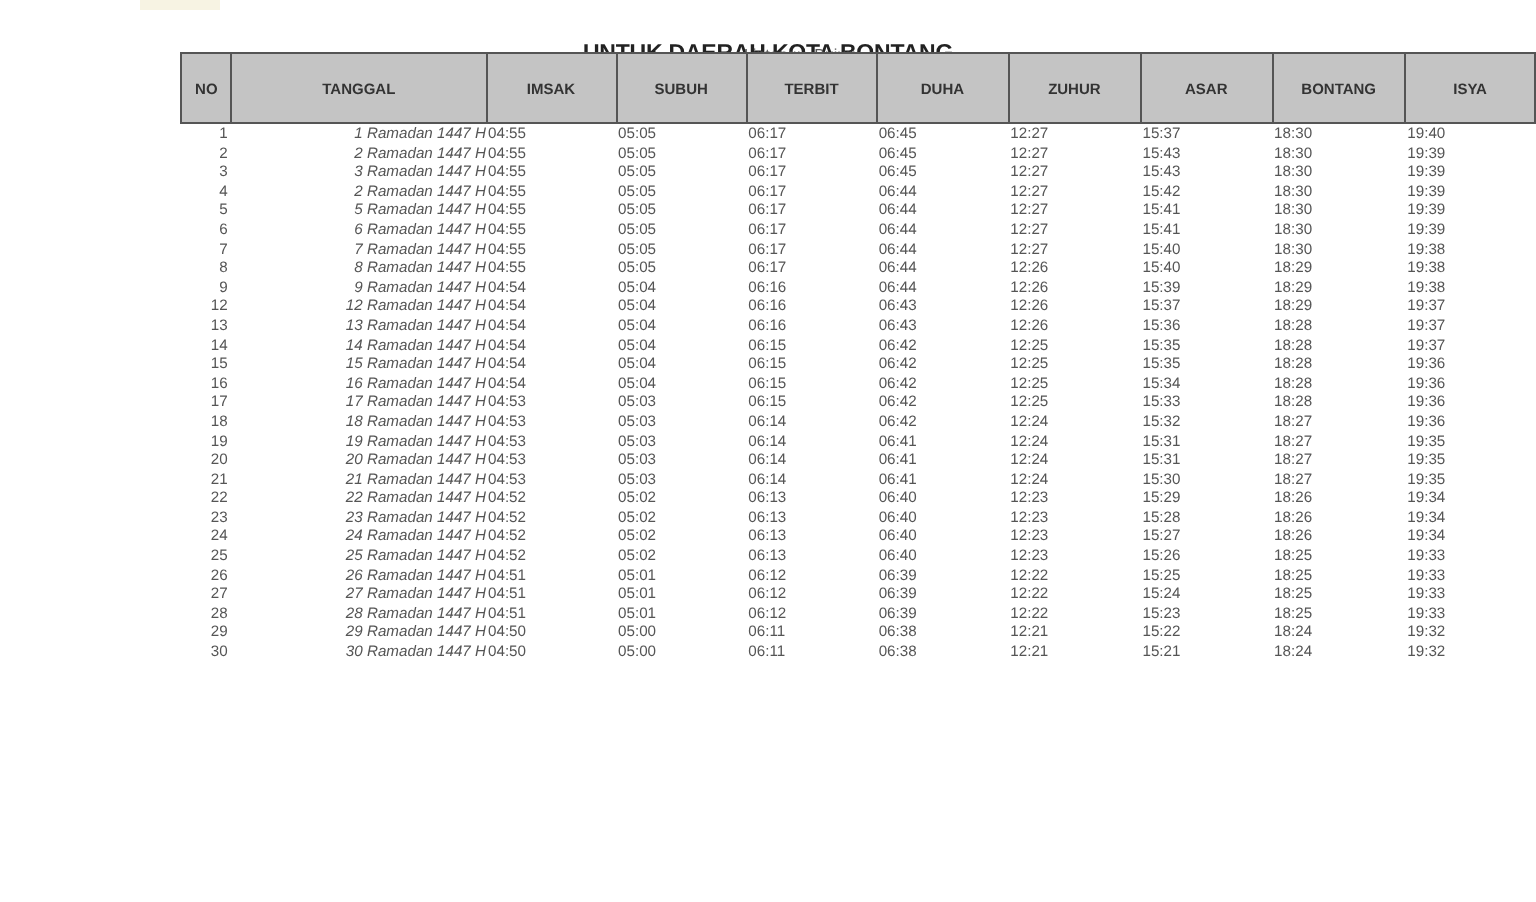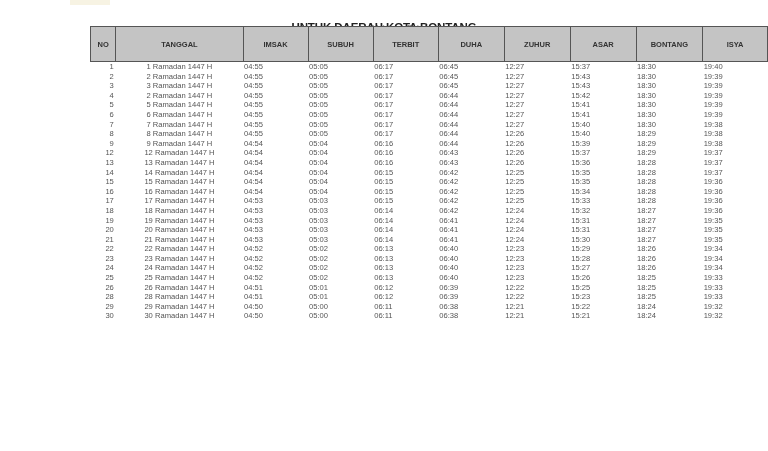--- a/index.html
+++ b/index.html
@@ -10,21 +10,21 @@
            font-weight:bold; font-size:11.5px; color:#222; letter-spacing:-0.1px; }
   .subtitle { position:absolute; left:16px; width:768px; top:23px; text-align:center;
               font-size:8px; color:#555; }
   table { position:absolute; left:47px; top:26px; border-collapse:collapse;
           table-layout:fixed; font-size:8px;margin-left:43px; }
   thead th { background:#c4c4c4; border:1px solid #555; height:34px; padding:0;
              font-weight:bold; font-size:7.5px; color:#333; text-align:center; }
   tbody td { padding:0; height:9.6px; line-height:9.6px; white-space:nowrap;
              color:#555; font-size:7.6px; }
   td.no { text-align:right; padding-right:2px; }
-  td.tgl { text-align:center; padding-left:0; }
+  td.tgl { text-align:right; padding-left:0;font-style:italic; }
   td.t { text-align:left; padding-left:1px; }
 </style>
 </head>
 <body>
 
 <div class="logo-smudge"></div>
 <div class="title">UNTUK DAERAH KOTA BONTANG</div>
 <div class="subtitle">Lintang: , Bujur:</div>
 
 <table>
@@ -337,20 +337,32 @@
         <td class="t">04:51</td>
         <td class="t">05:01</td>
         <td class="t">06:12</td>
         <td class="t">06:39</td>
         <td class="t">12:22</td>
         <td class="t">15:25</td>
         <td class="t">18:25</td>
         <td class="t">19:33</td>
       </tr>
       <tr>
+        <td class="no">27</td>
+        <td class="tgl">27 Ramadan 1447 H</td>
+        <td class="t">04:51</td>
+        <td class="t">05:01</td>
+        <td class="t">06:12</td>
+        <td class="t">06:39</td>
+        <td class="t">12:22</td>
+        <td class="t">15:24</td>
+        <td class="t">18:25</td>
+        <td class="t">19:33</td>
+      </tr>
+      <tr>
         <td class="no">28</td>
         <td class="tgl">28 Ramadan 1447 H</td>
         <td class="t">04:51</td>
         <td class="t">05:01</td>
         <td class="t">06:12</td>
         <td class="t">06:39</td>
         <td class="t">12:22</td>
         <td class="t">15:23</td>
         <td class="t">18:25</td>
         <td class="t">19:33</td>

